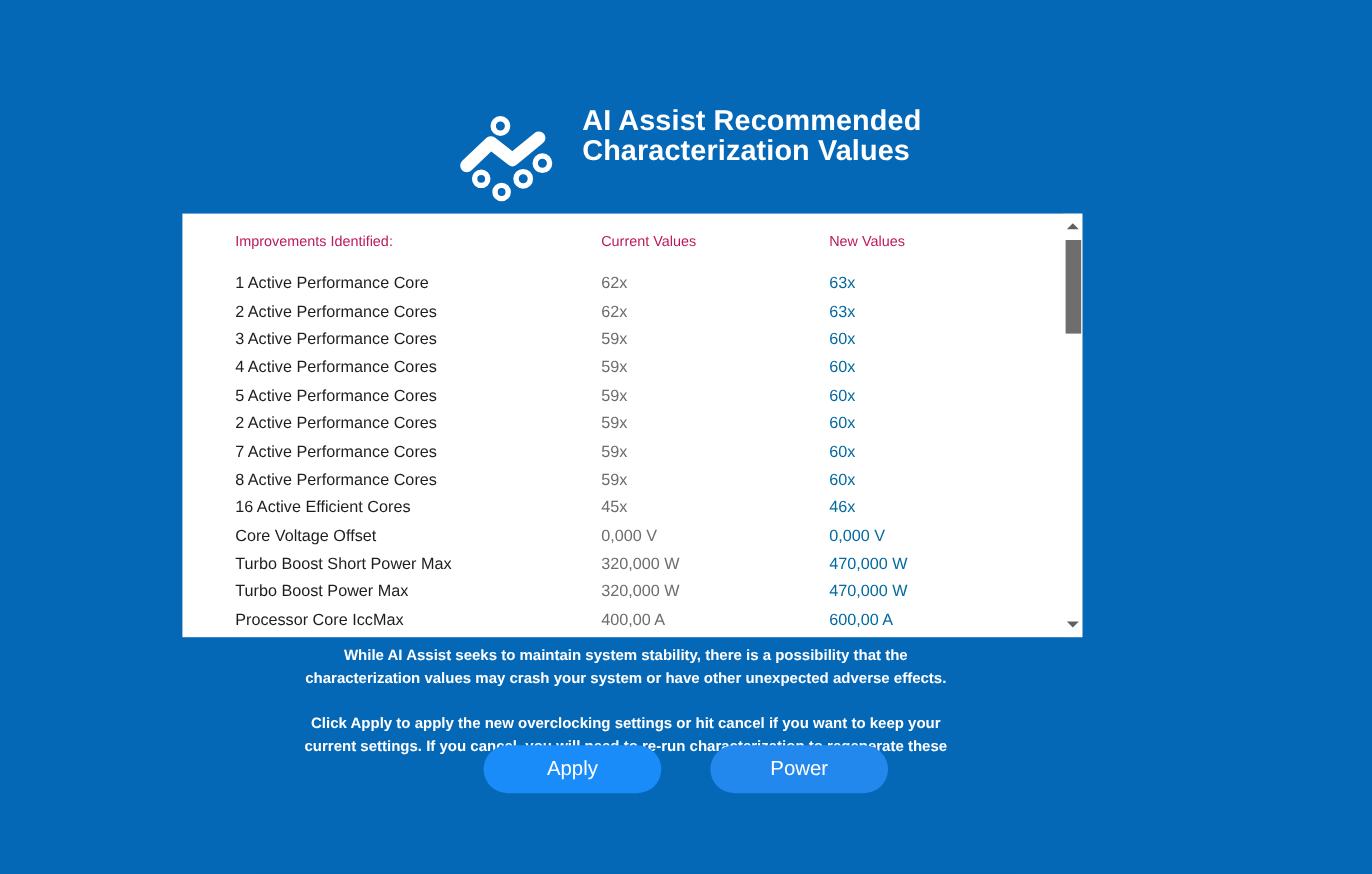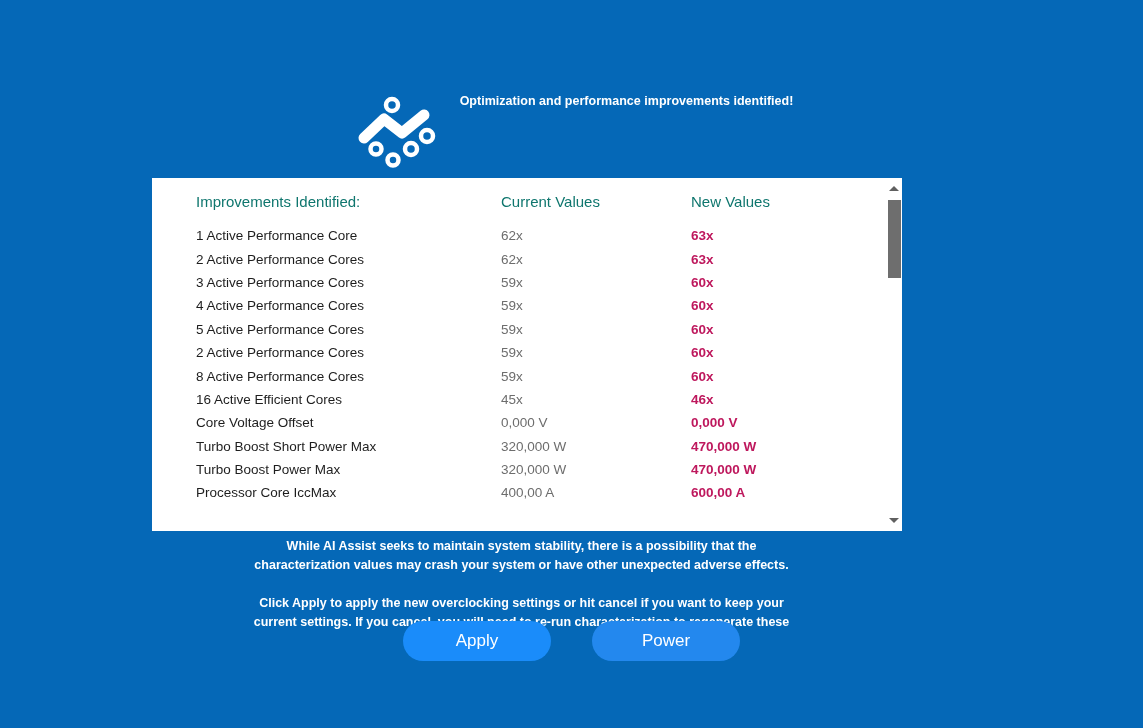--- a/index.html
+++ b/index.html
@@ -79,39 +79,39 @@
     width: 100%;
     border-collapse: collapse;
     table-layout: fixed;
     padding: 0;
   }
   .table col.c-name  { width: 349px; }
   .table col.c-cur   { width: 190px; }
   .table col.c-new   { width: 195px; }
   .table th {
     text-align: left;
-    font-size: 15px;
+    font-size: 12px;
     font-weight: normal;
-    color: #0f766e;
+    color: #be185d;
     padding: 0;
     height: 46px;
     vertical-align: middle;
   }
   .table th:first-child { padding-left: 44px; }
   .table td {
     text-align: left;
     font-size: 13.5px;
     padding: 0;
     height: 23.4px;
     vertical-align: middle;
     white-space: nowrap;
   }
   td.cell-name { padding-left: 44px; color: #1e1e1e; }
   td.cell-cur  { color: #6d6d6d; }
-  td.cell-new  { color: #be185d; font-weight: bold; }
+  td.cell-new  { color: #0369a1; font-weight: normal; }
 
   
   .scrollbar {
     position: absolute;
     right: 0;
     top: 0;
     width: 16px;
     height: 100%;
     background: #ffffff;
   }
@@ -199,21 +199,24 @@
       <svg viewBox="0 0 92 78" width="92" height="78" aria-hidden="true">
         <path d="M14 46 L34 27 L52 41 L74 23" stroke="#ffffff" stroke-width="11" fill="none" stroke-linecap="round" stroke-linejoin="round"></path>
         <circle cx="42" cy="13" r="6" fill="none" stroke="#ffffff" stroke-width="4.5"></circle>
         <circle cx="77" cy="44" r="6" fill="none" stroke="#ffffff" stroke-width="4.5"></circle>
         <circle cx="61" cy="57" r="6" fill="none" stroke="#ffffff" stroke-width="4.5"></circle>
         <circle cx="26" cy="57" r="5.5" fill="none" stroke="#ffffff" stroke-width="4.5"></circle>
         <circle cx="43" cy="68" r="5.5" fill="none" stroke="#ffffff" stroke-width="4.5"></circle>
       </svg>
     </div>
     <div class="header-text">
-      <div class="header-sub">Optimization and performance improvements identified!</div>
+      <div class="header-title">
+        <span>AI Assist Recommended</span><br>
+        <span>Characterization Values</span>
+      </div>
     </div>
   </div>
 </div>
 
 <div class="panel">
   <div class="panel-body">
     <table class="table">
       <colgroup>
         <col class="c-name">
           <col class="c-cur">
@@ -251,20 +254,25 @@
             <td class="cell-name">5 Active Performance Cores</td>
             <td class="cell-cur">59x</td>
             <td class="cell-new">60x</td>
           </tr>
           <tr>
             <td class="cell-name">2 Active Performance Cores</td>
             <td class="cell-cur">59x</td>
             <td class="cell-new">60x</td>
           </tr>
           <tr>
+            <td class="cell-name">7 Active Performance Cores</td>
+            <td class="cell-cur">59x</td>
+            <td class="cell-new">60x</td>
+          </tr>
+          <tr>
             <td class="cell-name">8 Active Performance Cores</td>
             <td class="cell-cur">59x</td>
             <td class="cell-new">60x</td>
           </tr>
           <tr>
             <td class="cell-name">16 Active Efficient Cores</td>
             <td class="cell-cur">45x</td>
             <td class="cell-new">46x</td>
           </tr>
           <tr>

